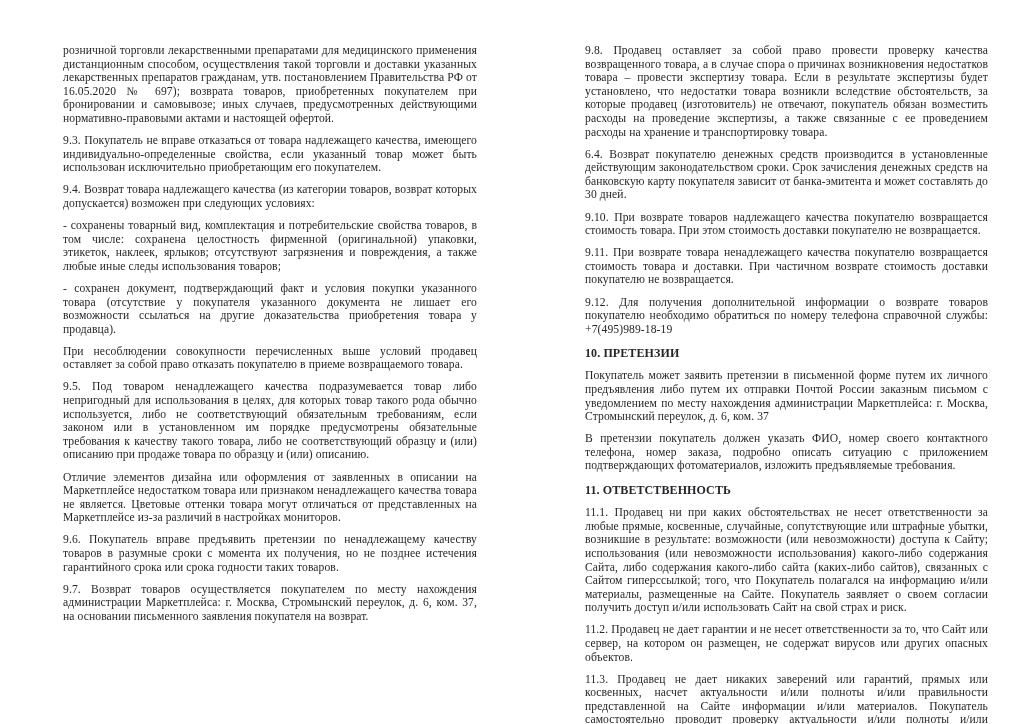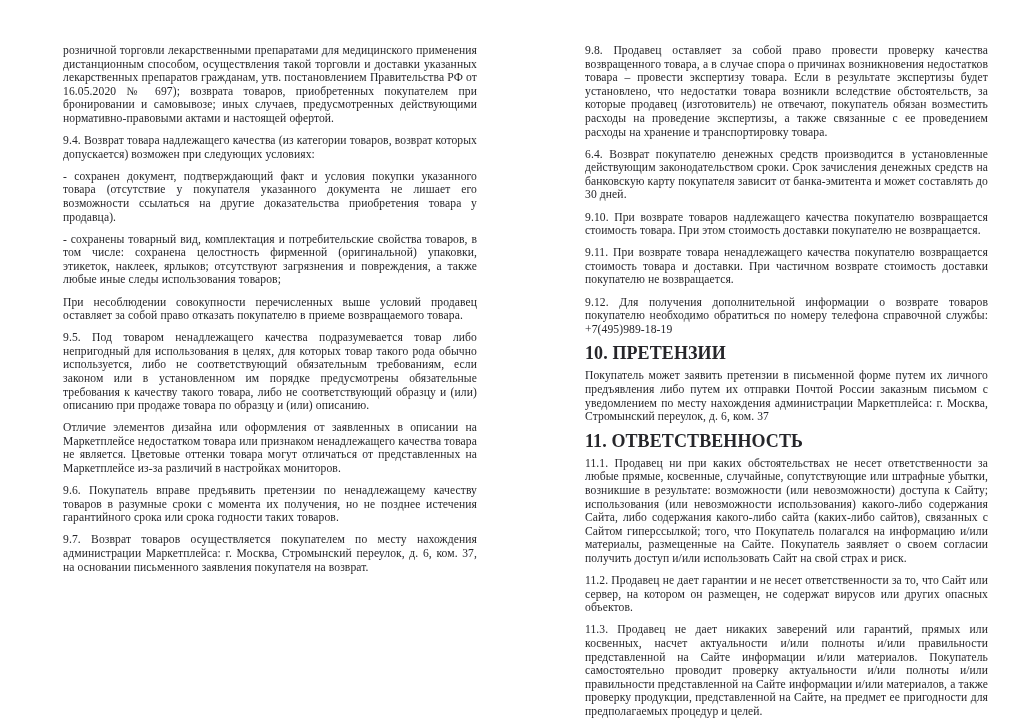--- a/index.html
+++ b/index.html
@@ -36,47 +36,49 @@
   .col-right {
     left: 585px;
     width: 403px;
   }
   .para {
     margin: 0 0 8.5px 0;
     text-justify: inter-word;
   }
   .para.heading {
     font-weight: bold;
-    font-size: 18px;
+    font-size: 12px;
     text-align: left;
     margin-top: 11px;
     margin-bottom: 8.5px;
   }
 </style>
 </head>
 <body>
 
 <div class="page">
   <div class="col col-left">
       <p class="para">розничной торговли лекарственными препаратами для медицинского применения дистанционным способом, осуществления такой торговли и доставки указанных лекарственных препаратов гражданам, утв. постановлением Правительства РФ от 16.05.2020 № 697); возврата товаров, приобретенных покупателем при бронировании и самовывозе; иных случаев, предусмотренных действующими нормативно-правовыми актами и настоящей офертой.</p>
+      <p class="para">9.3. Покупатель не вправе отказаться от товара надлежащего качества, имеющего индивидуально-определенные свойства, если указанный товар может быть использован исключительно приобретающим его покупателем.</p>
       <p class="para">9.4. Возврат товара надлежащего качества (из категории товаров, возврат которых допускается) возможен при следующих условиях:</p>
+      <p class="para">- сохранены товарный вид, комплектация и потребительские свойства товаров, в том числе: сохранена целостность фирменной (оригинальной) упаковки, этикеток, наклеек, ярлыков; отсутствуют загрязнения и повреждения, а также любые иные следы использования товаров;</p>
       <p class="para">- сохранен документ, подтверждающий факт и условия покупки указанного товара (отсутствие у покупателя указанного документа не лишает его возможности ссылаться на другие доказательства приобретения товара у продавца).</p>
-      <p class="para">- сохранены товарный вид, комплектация и потребительские свойства товаров, в том числе: сохранена целостность фирменной (оригинальной) упаковки, этикеток, наклеек, ярлыков; отсутствуют загрязнения и повреждения, а также любые иные следы использования товаров;</p>
       <p class="para">При несоблюдении совокупности перечисленных выше условий продавец оставляет за собой право отказать покупателю в приеме возвращаемого товара.</p>
       <p class="para">9.5. Под товаром ненадлежащего качества подразумевается товар либо непригодный для использования в целях, для которых товар такого рода обычно используется, либо не соответствующий обязательным требованиям, если законом или в установленном им порядке предусмотрены обязательные требования к качеству такого товара, либо не соответствующий образцу и (или) описанию при продаже товара по образцу и (или) описанию.</p>
       <p class="para">Отличие элементов дизайна или оформления от заявленных в описании на Маркетплейсе недостатком товара или признаком ненадлежащего качества товара не является. Цветовые оттенки товара могут отличаться от представленных на Маркетплейсе из-за различий в настройках мониторов.</p>
       <p class="para">9.6. Покупатель вправе предъявить претензии по ненадлежащему качеству товаров в разумные сроки с момента их получения, но не позднее истечения гарантийного срока или срока годности таких товаров.</p>
       <p class="para">9.7. Возврат товаров осуществляется покупателем по месту нахождения администрации Маркетплейса: г. Москва, Стромынский переулок, д. 6, ком. 37, на основании письменного заявления покупателя на возврат.</p>
     </div>
   <div class="col col-right">
       <p class="para">9.8. Продавец оставляет за собой право провести проверку качества возвращенного товара, а в случае спора о причинах возникновения недостатков товара – провести экспертизу товара. Если в результате экспертизы будет установлено, что недостатки товара возникли вследствие обстоятельств, за которые продавец (изготовитель) не отвечают, покупатель обязан возместить расходы на проведение экспертизы, а также связанные с ее проведением расходы на хранение и транспортировку товара.</p>
       <p class="para">6.4. Возврат покупателю денежных средств производится в установленные действующим законодательством сроки. Срок зачисления денежных средств на банковскую карту покупателя зависит от банка-эмитента и может составлять до 30 дней.</p>
       <p class="para">9.10. При возврате товаров надлежащего качества покупателю возвращается стоимость товара. При этом стоимость доставки покупателю не возвращается.</p>
       <p class="para">9.11. При возврате товара ненадлежащего качества покупателю возвращается стоимость товара и доставки. При частичном возврате стоимость доставки покупателю не возвращается.</p>
       <p class="para">9.12. Для получения дополнительной информации о возврате товаров покупателю необходимо обратиться по номеру телефона справочной службы: +7(495)989-18-19</p>
       <p class="para heading">10. ПРЕТЕНЗИИ</p>
       <p class="para">Покупатель может заявить претензии в письменной форме путем их личного предъявления либо путем их отправки Почтой России заказным письмом с уведомлением по месту нахождения администрации Маркетплейса: г. Москва, Стромынский переулок, д. 6, ком. 37</p>
+      <p class="para">В претензии покупатель должен указать ФИО, номер своего контактного телефона, номер заказа, подробно описать ситуацию с приложением подтверждающих фотоматериалов, изложить предъявляемые требования.</p>
       <p class="para heading">11. ОТВЕТСТВЕННОСТЬ</p>
       <p class="para">11.1. Продавец ни при каких обстоятельствах не несет ответственности за любые прямые, косвенные, случайные, сопутствующие или штрафные убытки, возникшие в результате: возможности (или невозможности) доступа к Сайту; использования (или невозможности использования) какого-либо содержания Сайта, либо содержания какого-либо сайта (каких-либо сайтов), связанных с Сайтом гиперссылкой; того, что Покупатель полагался на информацию и/или материалы, размещенные на Сайте. Покупатель заявляет о своем согласии получить доступ и/или использовать Сайт на свой страх и риск.</p>
       <p class="para">11.2. Продавец не дает гарантии и не несет ответственности за то, что Сайт или сервер, на котором он размещен, не содержат вирусов или других опасных объектов.</p>
       <p class="para">11.3. Продавец не дает никаких заверений или гарантий, прямых или косвенных, насчет актуальности и/или полноты и/или правильности представленной на Сайте информации и/или материалов. Покупатель самостоятельно проводит проверку актуальности и/или полноты и/или правильности представленной на Сайте информации и/или материалов, а также проверку продукции, представленной на Сайте, на предмет ее пригодности для предполагаемых процедур и целей.</p>
     </div>
 </div>
 
 </body></html>

